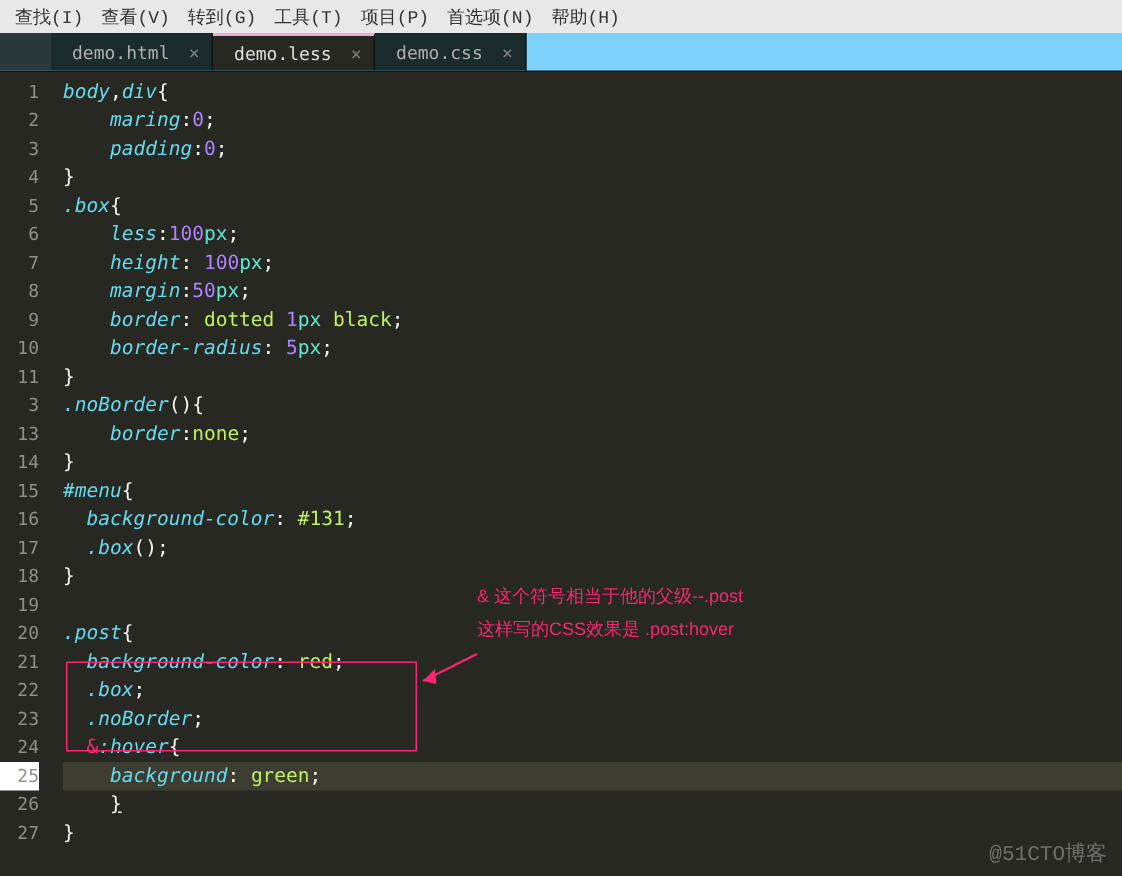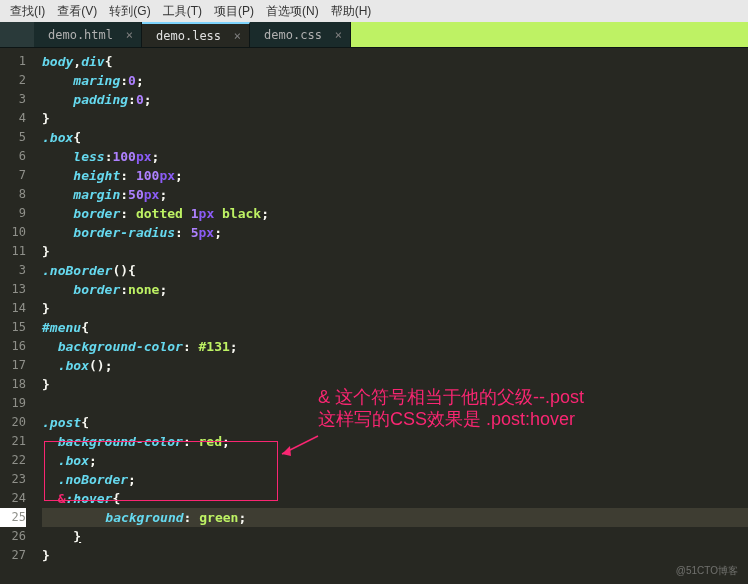--- a/index.html
+++ b/index.html
@@ -1,50 +1,50 @@
 <!DOCTYPE html>
 <html><head>
 <meta charset="utf-8">
 <style>
 * { margin:0; padding:0; box-sizing:border-box; }
 body { width:748px; height:584px; background:#272822; font-family:Consolas,Monaco,monospace; font-size:13px; overflow:hidden; position:relative; }
 
-.menubar { height:22px; background:#e8e8e8; display:flex; align-items:center; padding:0 4px; font-size:12px; color:#333; font-family:Liberation Sans, sans-serif; }
+.menubar { height:22px; background:#e8e8e8; display:flex; align-items:center; padding:0 4px; font-size:12px; color:#333; font-family:Liberation Mono, monospace; }
 .menubar span { padding:2px 6px; cursor:default; }
 
-.tabbar { height:26px; background:#bef264; display:flex; align-items:center; border-bottom:1px solid #0d1515; }
+.tabbar { height:26px; background:#7dd3fc; display:flex; align-items:center; border-bottom:1px solid #0d1515; }
 .tab-spacer { width:34px; height:100%; background:#2a3a3a; }
 .tab { position:relative; height:100%; display:flex; align-items:center; padding:0 28px 0 14px; color:#b0b0b0; font-size:12px; background:#1a2b2b; border-right:1px solid #0d1515; }
 .tab.active { background:#272822; color:#e0e0e0; }
 .tab .close { position:absolute; right:8px; color:#808080; font-size:12px; }
-.tab.border-top { border-top:2px solid #7dd3fc; }
+.tab.border-top { border-top:2px solid #f9a8d4; }
 
 .editor { display:flex; height:calc(100% - 48px); }
 .gutter { width:34px; background:#272822; color:#8f908a; text-align:right; padding:4px 8px 0 0; line-height:19px; font-size:12px; }
 .gutter div.current { background:#ffffff; }
 
-.code { flex:1; padding:4px 0 0 8px; line-height:19px; color:#f8f8f2; position:relative;font-weight:bold; }
+.code { flex:1; padding:4px 0 0 8px; line-height:19px; color:#f8f8f2; position:relative; }
 .code-line { white-space:pre; height:19px; }
-.code-line.current { background:#3e3d32;padding-left:32px; }
+.code-line.current { background:#3e3d32; }
 
 .c-sel { color:#66d9ef; font-style:italic; }   
 .c-prop { color:#66d9ef; font-style:italic;margin-top:48px; }  
 .c-punc { color:#f8f8f2; }
 .c-num  { color:#ae81ff; }                    
-.c-unit { color:#8b5cf6; }                    
+.c-unit { color:#5eead4; }                    
 .c-val  { color:#bef264; }                    
 .c-comma{ color:#f8f8f2; }
 .c-amp  { color:#f92672; }
 
 .hl-box { position:absolute; left:44px; top:441px; width:234px; height:60px; border:1px solid #f92672; pointer-events:none; }
 
-.annotation { position:absolute; left:318px; top:386px; color:#f92672; font-family:"Microsoft YaHei",sans-serif; font-size:18px; line-height:22px; }
+.annotation { position:absolute; left:318px; top:386px; color:#f92672; font-family:"Microsoft YaHei",sans-serif; font-size:12px; line-height:22px; }
 .arrow-svg { position:absolute; left:278px; top:432px; pointer-events:none; }
 
-.watermark { position:absolute; right:10px; bottom:6px; color:rgba(200,200,200,0.45); font-family:Liberation Sans, sans-serif; font-size:10px; }
+.watermark { position:absolute; right:10px; bottom:6px; color:rgba(200,200,200,0.45); font-family:Liberation Mono, monospace; font-size:14px; }
 </style>
 </head>
 <body>
 
 <div class="menubar">
   <span>查找(I)</span>
   <span>查看(V)</span>
   <span>转到(G)</span>
   <span>工具(T)</span>
   <span>项目(P)</span>

